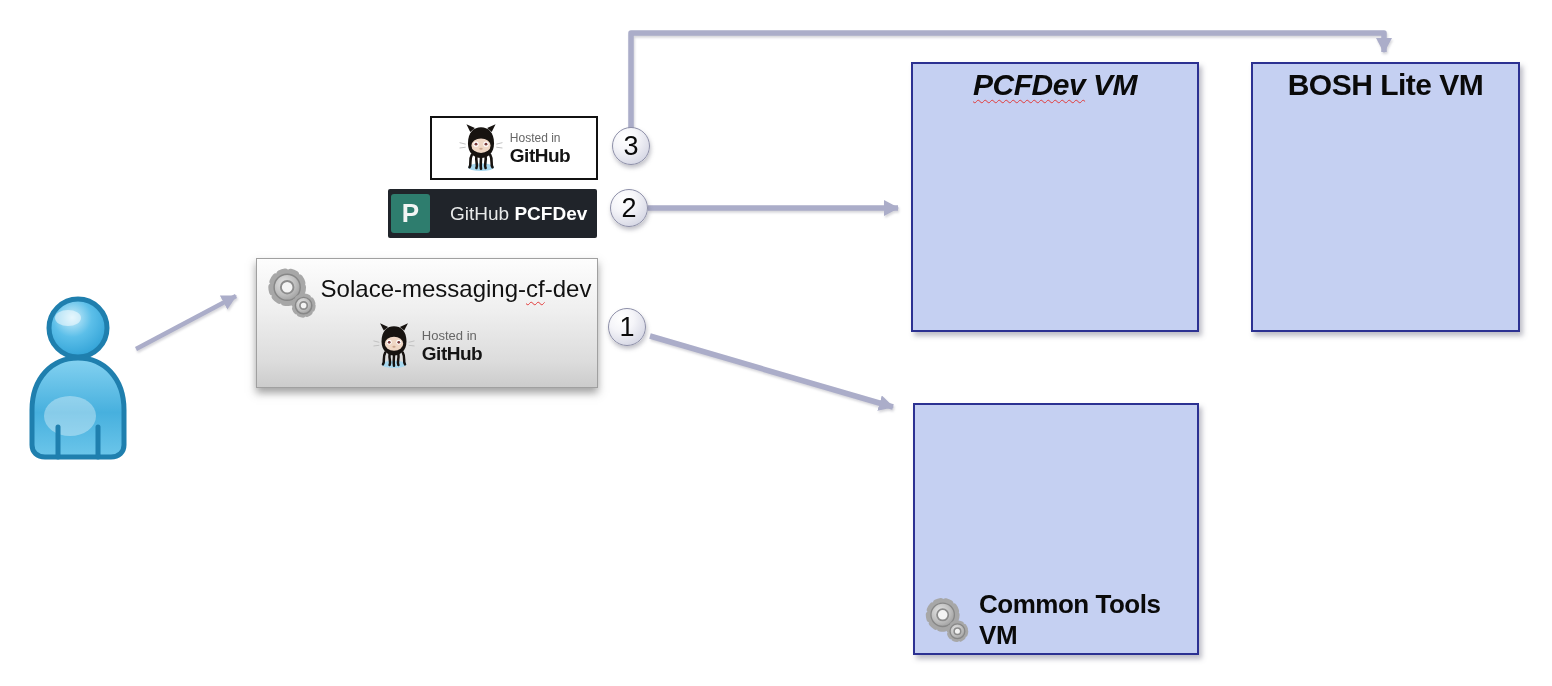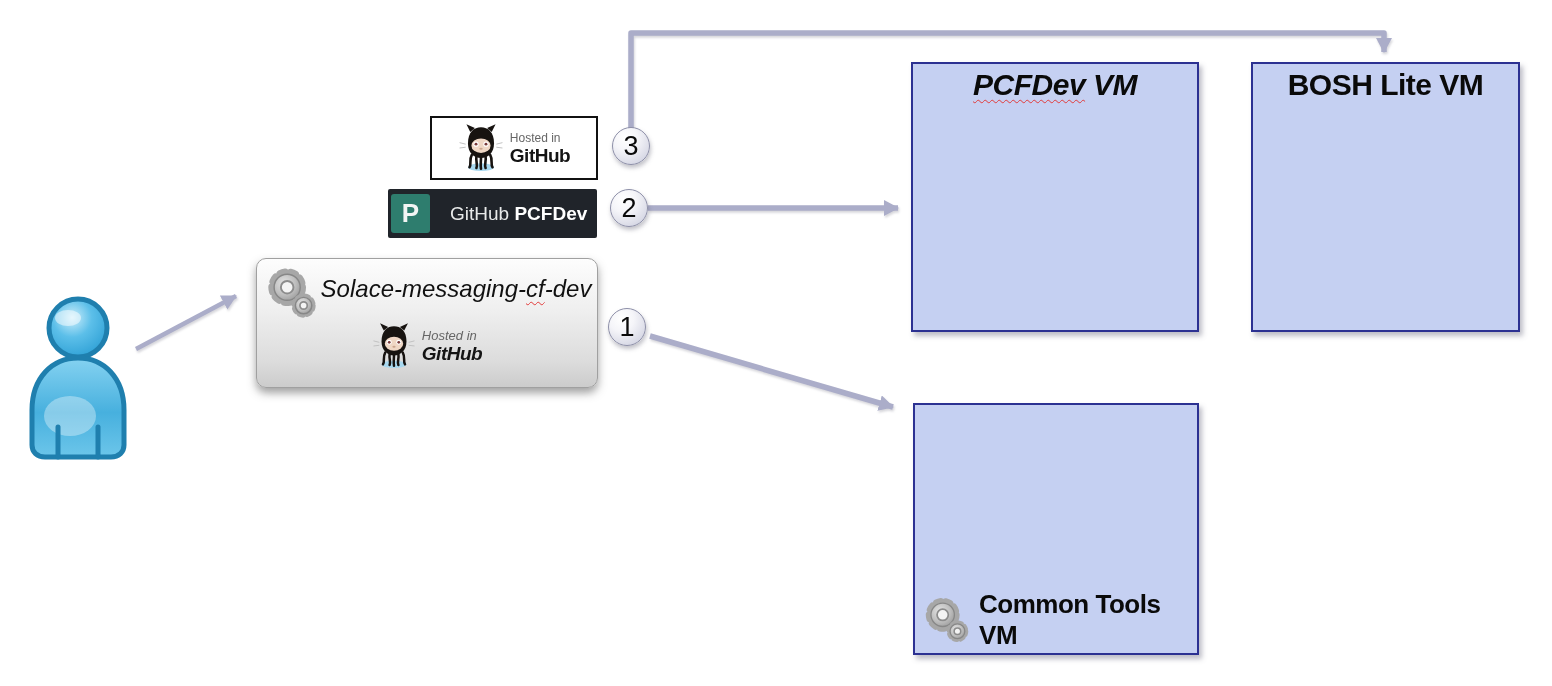--- a/index.html
+++ b/index.html
@@ -17,23 +17,23 @@
   .vm-box.bosh{left:1251px;top:62px;width:269px;height:270px;}
   .vm-box.common{left:913px;top:403px;width:286px;height:252px;}
   .vm-title{margin-top:4px;text-align:center;font-weight:bold;font-size:30px;color:#0a0a0a;letter-spacing:-0.5px;}
   .sq{text-decoration-line:underline;text-decoration-style:wavy;text-decoration-color:#e23b3b;
       text-decoration-thickness:1px;text-underline-offset:4px;}
   .common-row{position:absolute;left:6px;bottom:2px;display:flex;align-items:center;gap:6px;}
   .common-label{font-weight:bold;font-size:26px;color:#0a0a0a;letter-spacing:-0.5px;}
 
   
   .solace{position:absolute;left:256px;top:258px;width:342px;height:130px;z-index:4;
-          border:1px solid #a0a0a0;border-radius:10px;
+          border:1px solid #a0a0a0;border-radius:0;
           background:linear-gradient(180deg,#fdfdfd 0%,#efefef 40%,#dcdcdc 80%,#cccccc 100%);
-          box-shadow:0 5px 8px rgba(70,70,70,0.5);font-style:italic;}
+          box-shadow:0 5px 8px rgba(70,70,70,0.5);}
   .solace-gears{position:absolute;left:6px;top:5px;}
   .solace-title{position:absolute;left:60px;top:16px;width:278px;text-align:center;
                 font-size:24px;color:#111;white-space:nowrap;}
   .solace-badge{position:absolute;left:0;right:0;top:50px;height:74px;display:flex;
                 align-items:center;justify-content:center;gap:6px;}
   .badge-text-col{display:flex;flex-direction:column;align-items:flex-start;line-height:1;}
   .hosted-in{font-size:13px;color:#666;margin-bottom:2px;}
   .github-word{font-size:19px;font-weight:bold;color:#141414;letter-spacing:-0.5px;}
 
   

